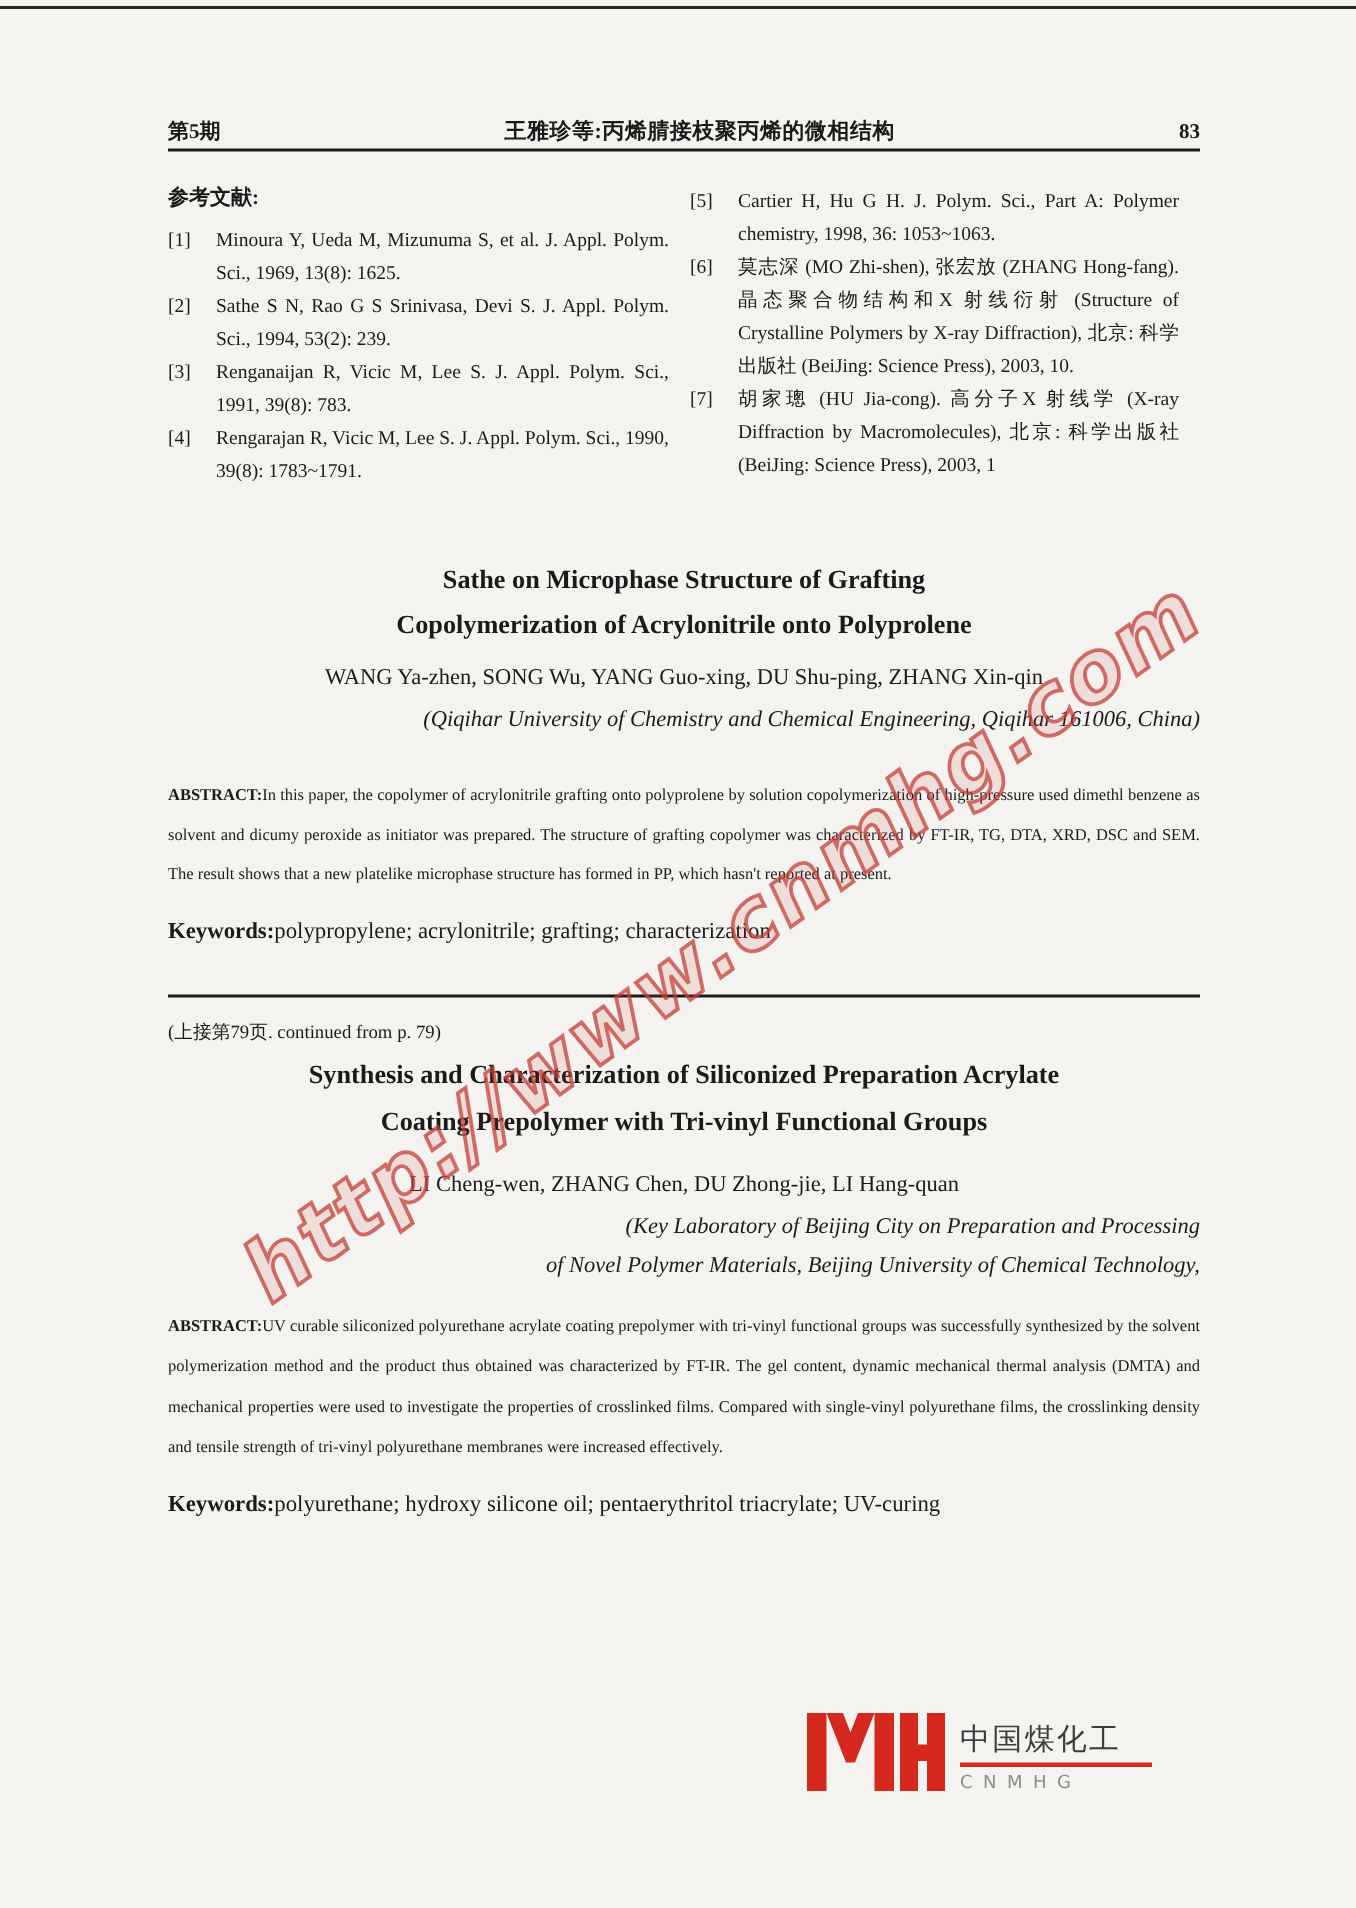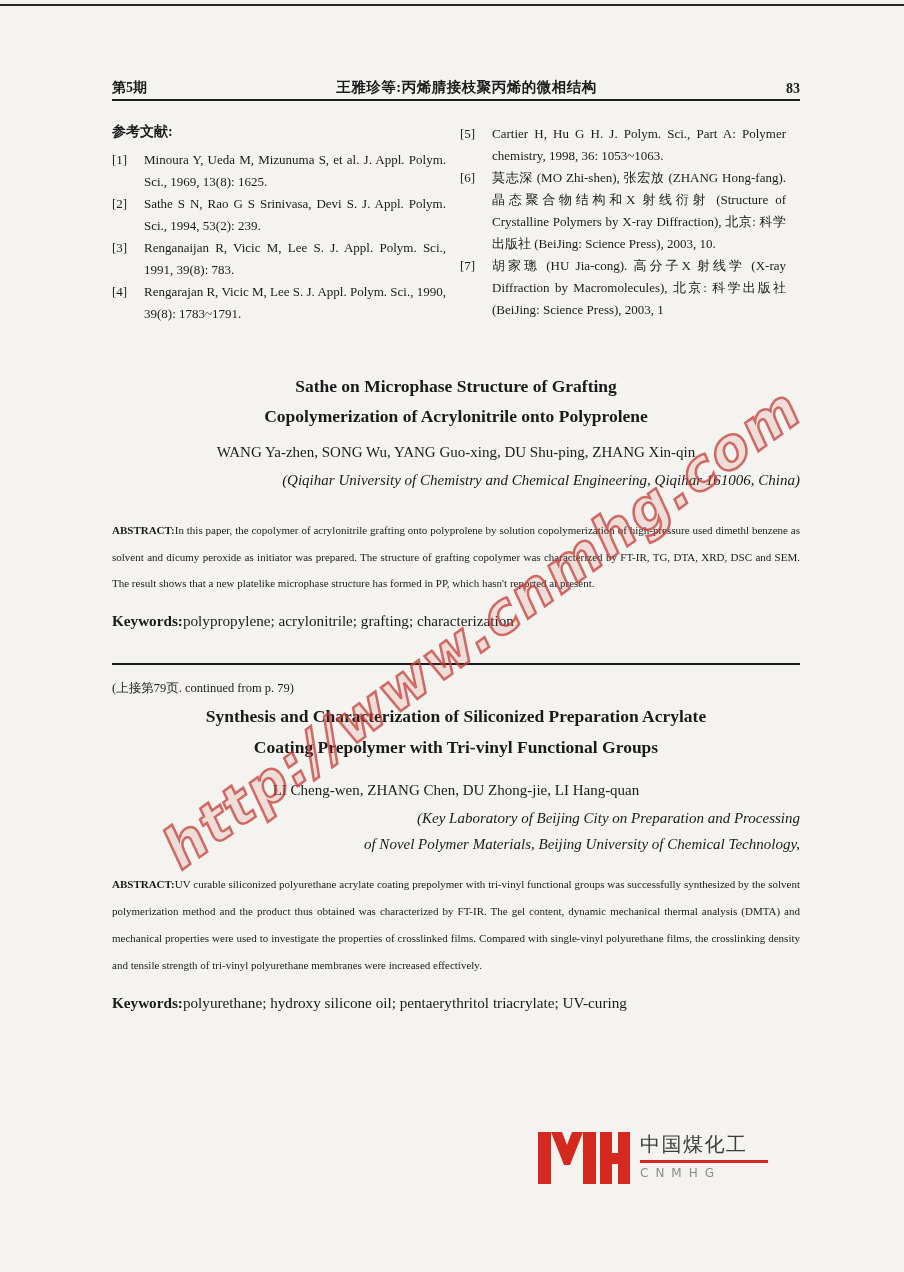--- a/index.html
+++ b/index.html
@@ -54,21 +54,21 @@
     font-size:56px; letter-spacing:2px; white-space:nowrap;
     color: rgba(197,62,55,0.12);
     -webkit-text-stroke: 2.5px rgba(197,62,55,0.75);
     z-index:4; pointer-events:none;
   }
 
   
   .logo {
     position:absolute; left:498px; top:1131px; width:258px; height:64px;
     background:#f4f3f0; z-index:5;
-    display:flex; align-items:flex-start;padding-left:40px;
+    display:flex; align-items:flex-end;padding-left:40px;
   }
   .logo-mark { width:92px; height:54px; flex:none; }
   .logo-text { margin-left:10px; font-family:"DejaVu Sans", sans-serif; }
   .logo-cn { font-size:20px; color:#3c3c3c; letter-spacing:1.5px; white-space:nowrap; }
   .logo-rule { height:3px; background:#d5281e; margin:2px 0 3px; width:128px; }
   .logo-latin { font-size:12px; color:#8c8c8c; letter-spacing:7px; }
 </style>
 </head>
 <body>
 

